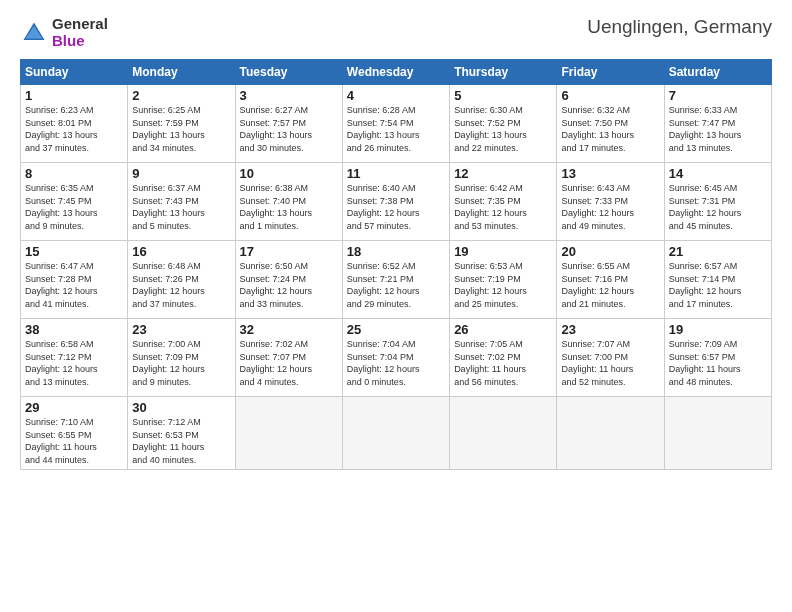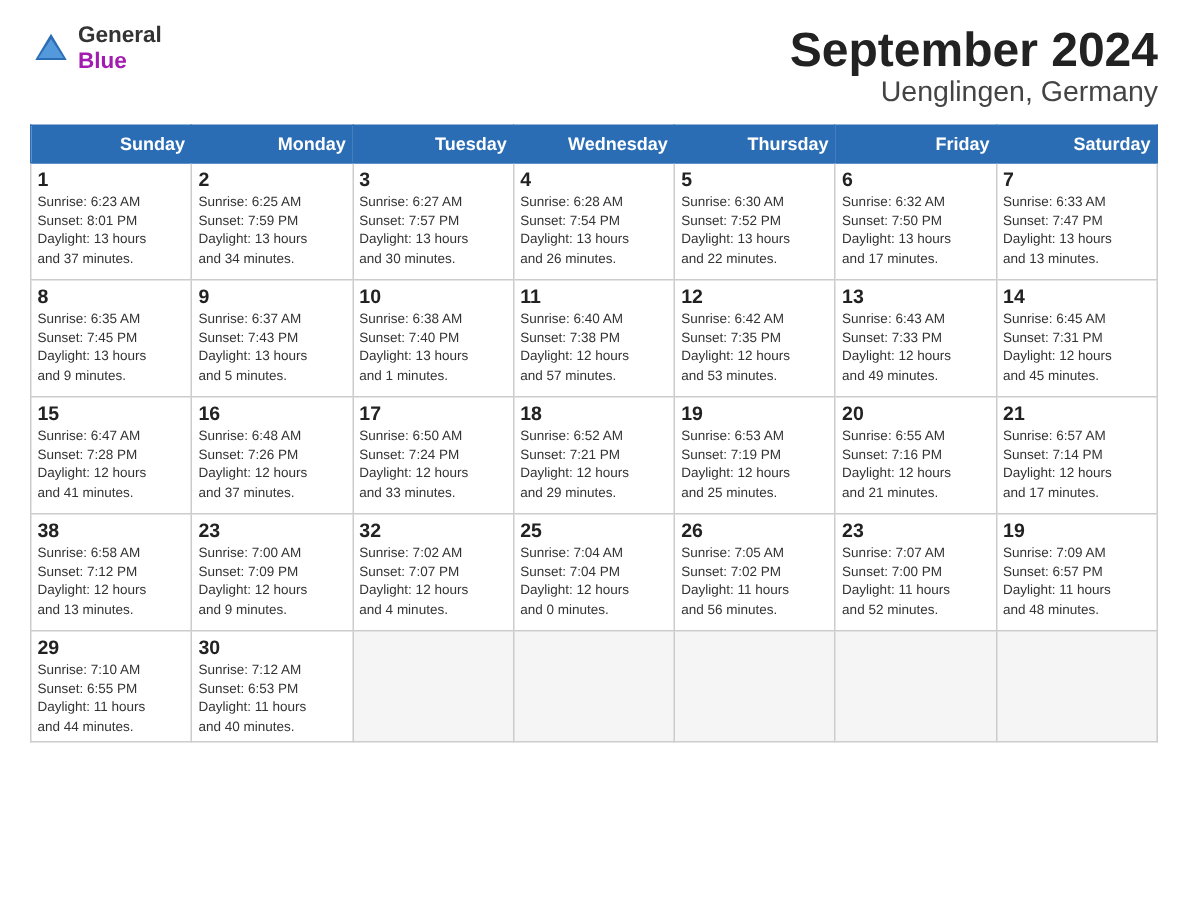--- a/index.html
+++ b/index.html
@@ -63,21 +63,21 @@
       width: 100%;
       border-collapse: collapse;
       table-layout: fixed;
     }
     .calendar th {
       background: #2a6db5;
       color: #fff;
       font-size: 12px;
       font-weight: bold;
       padding: 5px 4px;
-      text-align: right;
+      text-align: left;
       border: 1px solid #2a6db5;
     }
     .calendar td {
       border: 1px solid #ccc;
       vertical-align: top;
       padding: 3px 4px;
       font-size: 9.5px;
       color: #333;
       height: 78px;
       width: 113px;
@@ -110,21 +110,20 @@
       <svg class="logo-icon" viewBox="0 0 40 40">
         <polygon points="20,5 35,30 5,30" fill="#2a6db5"></polygon>
         <polygon points="20,10 32,28 8,28" fill="#5599dd"></polygon>
       </svg>
       <div class="logo-text">
         <span class="logo-general">General</span>
         <span class="logo-blue">Blue</span>
       </div>
     </div>
     <div class="title-block">
-      <div class="month-title">September 2024</div>
       <div class="subtitle">Uenglingen, Germany</div>
     </div>
   </div>
 
   <table class="calendar">
     <thead>
       <tr>
         <th>Sunday</th>
         <th>Monday</th>
         <th>Tuesday</th>

